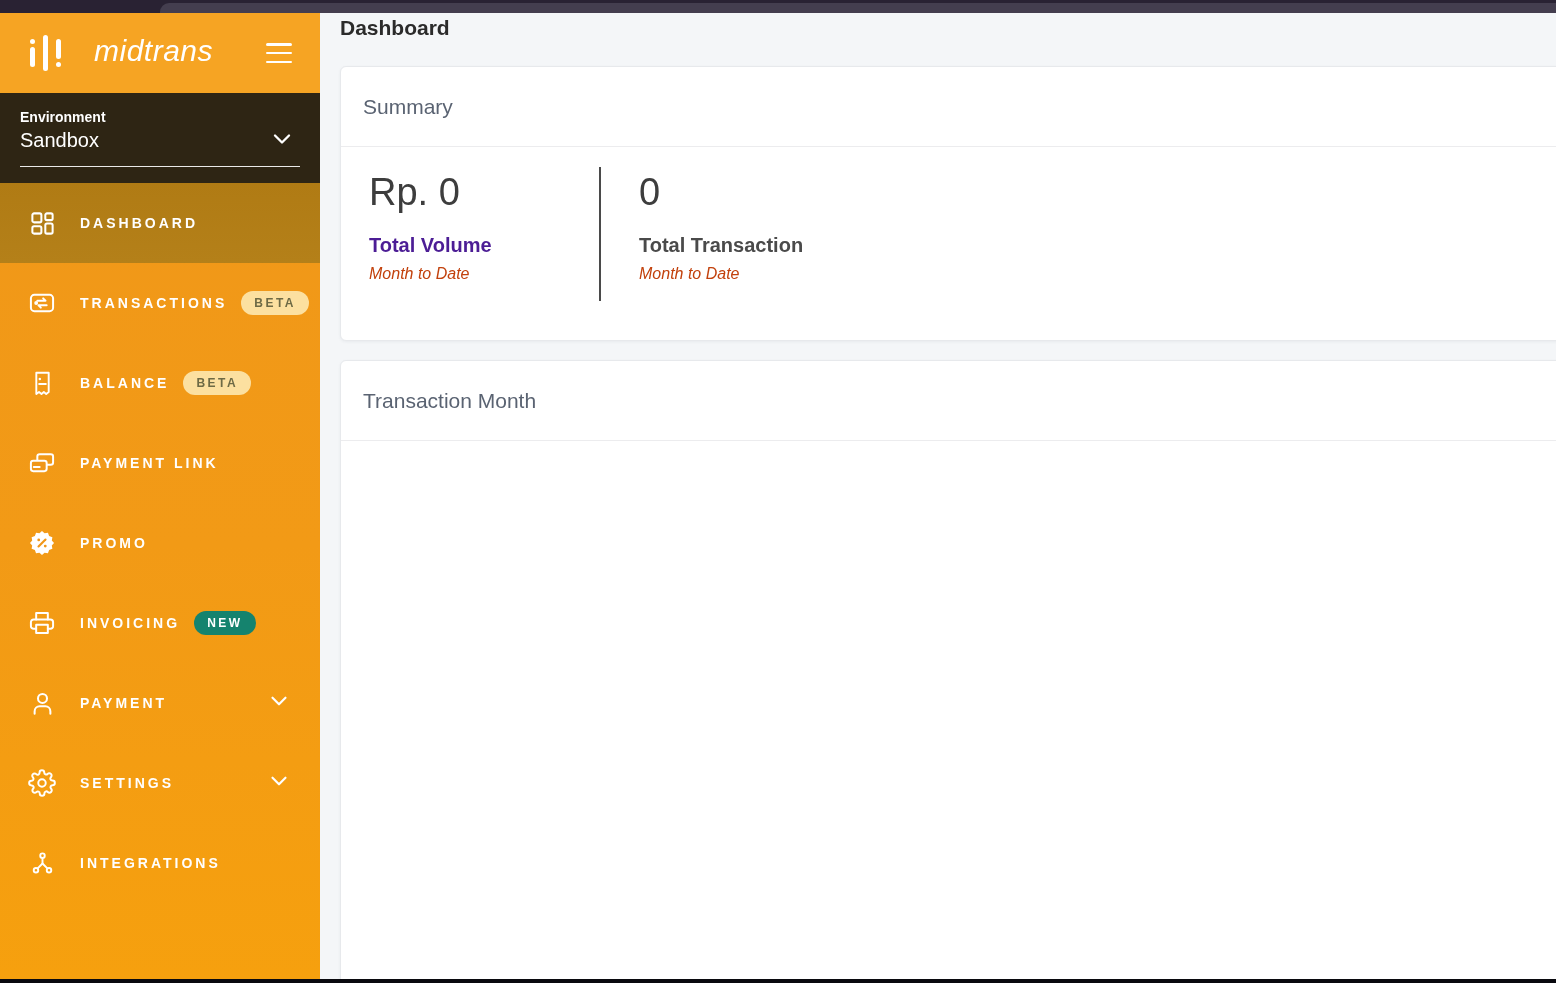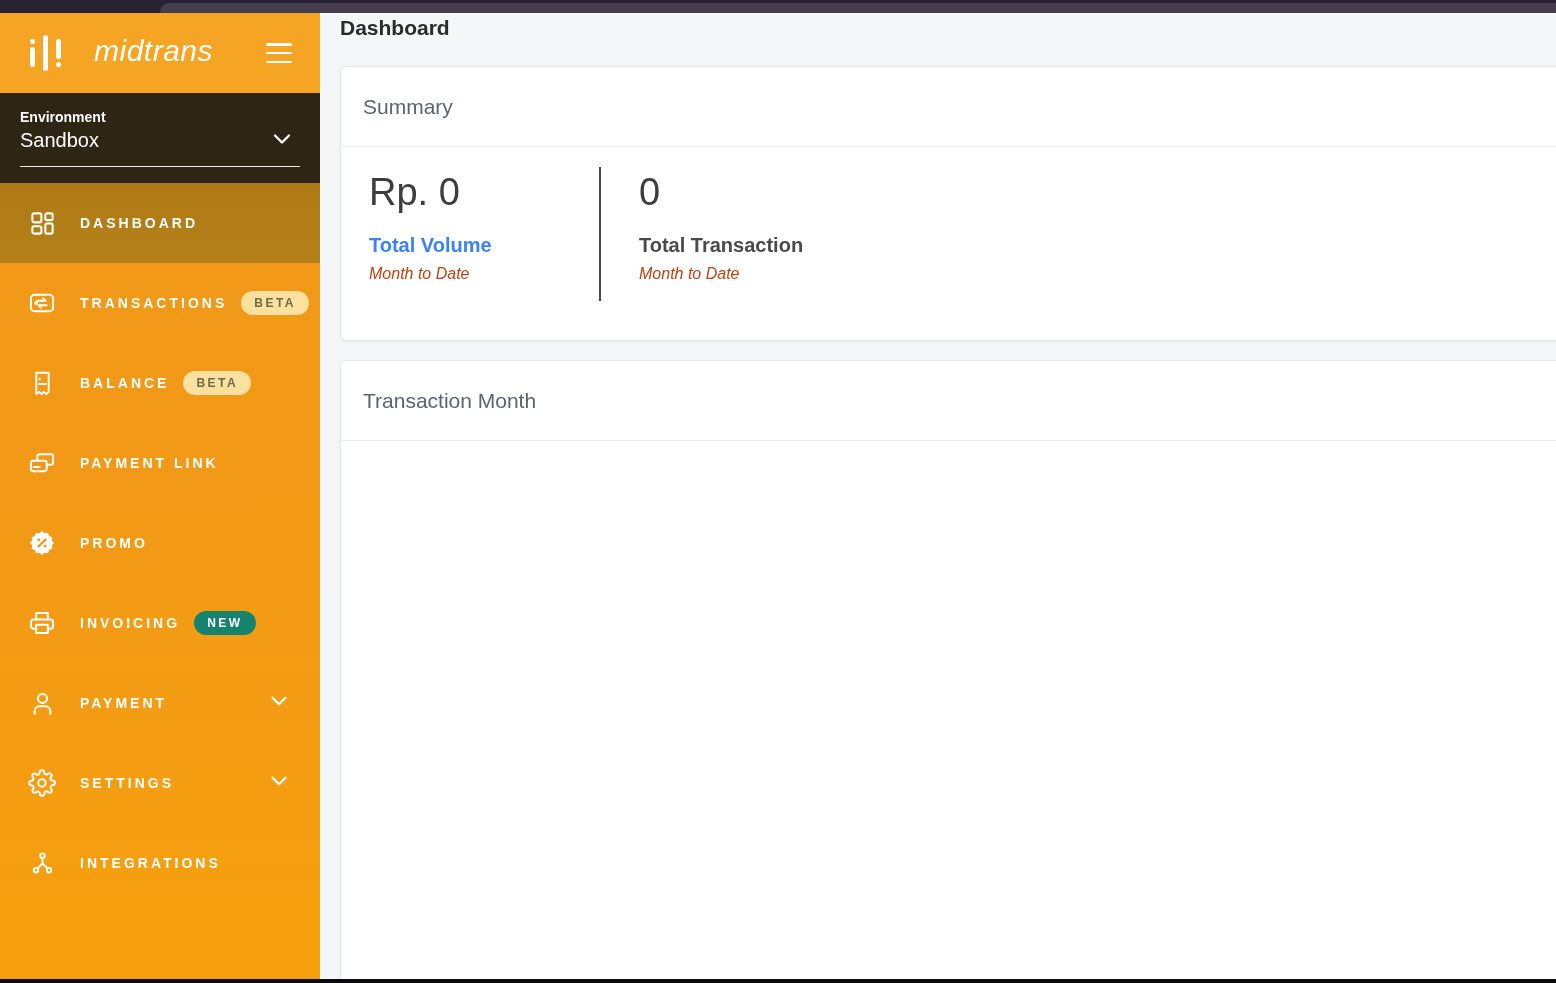--- a/index.html
+++ b/index.html
@@ -49,21 +49,21 @@
           border-radius:6px; box-shadow:0 1px 3px rgba(40,50,60,0.06); }
   .card-header { height:80px; display:flex; align-items:center; padding:0 22px;
                  border-bottom:1px solid #ececee; }
   .card-title { font-size:21px; color:#5a6372; }
 
   .summary-card { top:53px; height:275px; }
   .summary-body { position:relative; height:194px; }
   .metric { position:absolute; top:0; }
   .metric-value { font-size:38px; font-weight:500; color:#3d3d3d; margin-top:24px; }
   .metric-label { font-size:20px; font-weight:600; color:#4a4a4a; margin-top:20px; }
-  .metric-label.link { color:#3b82f6; cursor:pointer; }
+  .metric-label.link { color:#4c1d95; cursor:pointer; }
   .metric-sub { font-size:16px; font-style:italic; color:#c2410c; margin-top:8px; }
   .metric-divider { position:absolute; left:258px; top:20px; height:134px; width:2px; background:#4a4a4a; }
 
   .chart-card { top:347px; height:650px; }
   .chart-area { position:relative; height:560px; }
 </style>
 </head>
 <body>
 
 <div id="app">

